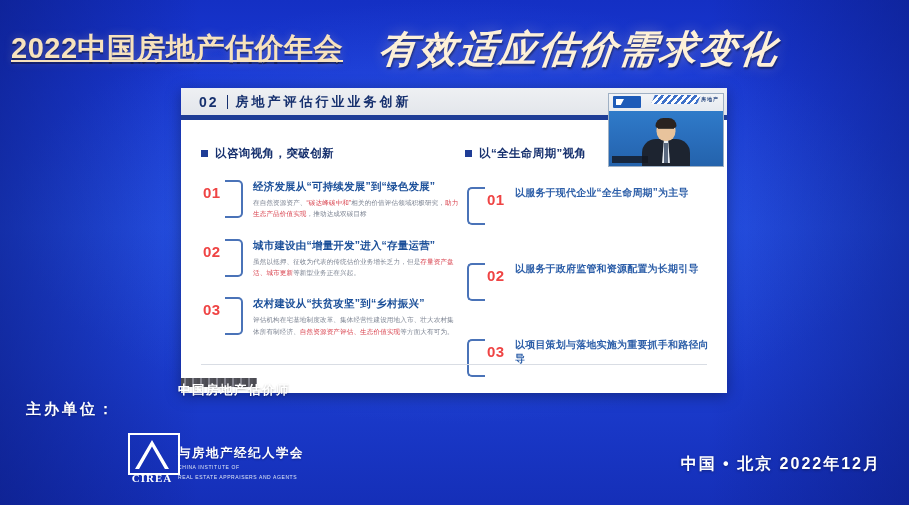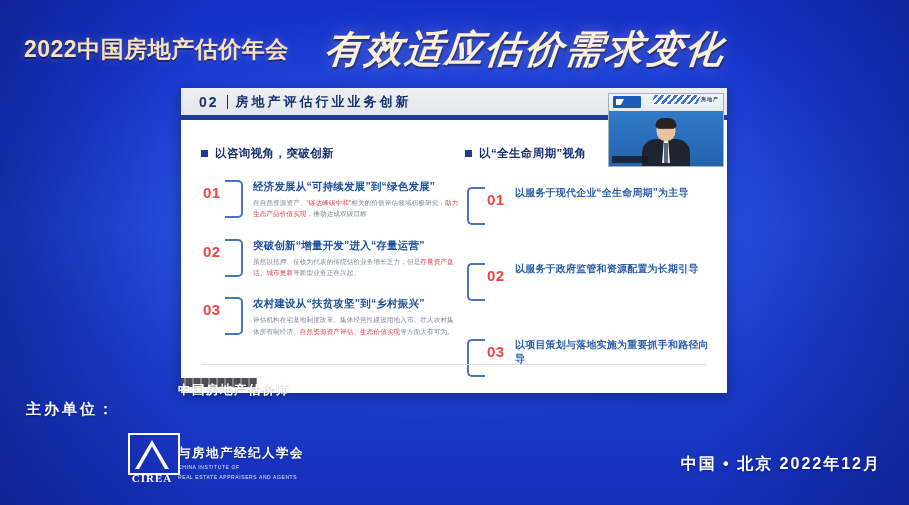--- a/index.html
+++ b/index.html
@@ -21,26 +21,27 @@
       linear-gradient(90deg, rgba(10,25,120,.55) 0%, rgba(10,25,120,0) 22%, rgba(10,25,120,0) 78%, rgba(10,25,120,.5) 100%);
     pointer-events:none;
   }
 
   
   .header{
     position:absolute;left:0;top:18px;width:909px;height:62px;
     display:flex;align-items:center;z-index:5;
   }
   .hdr-main{
-    margin-left:24px;
-    font-size:23px;font-weight:bold;letter-spacing:.5px;
+    margin-left:11px;
+    font-size:29px;font-weight:bold;letter-spacing:.5px;
     color:#f7e2bd;
     text-shadow:0 2px 0 rgba(0,0,0,.35), 0 0 10px rgba(255,220,160,.25);
     white-space:nowrap;
     font-family:"Liberation Sans","DejaVu Sans",sans-serif;
+    text-decoration:underline;
   }
   .hdr-sub{
     margin-left:36px;
     font-size:38px;font-weight:bold;font-style:italic;
     color:#fdf0d8;letter-spacing:2px;white-space:nowrap;
     text-shadow:1px 2px 2px rgba(0,0,0,.4), 0 0 14px rgba(255,225,170,.3);
     font-family:"Liberation Serif","DejaVu Serif",serif;
     transform:skewX(-6deg);
   }
 
@@ -253,21 +254,21 @@
             <div class="item-title">经济发展从“可持续发展”到“绿色发展”</div>
             <div class="item-desc"><span>在自然资源资产、</span><span class="hl">“碳达峰碳中和”</span><span>相关的价值评估领域积极研究，</span><span class="hl">助力生态产品价值实现</span><span>，推动达成双碳目标</span></div>
           </div>
         </div>
 
         <div class="item item-l">
           <div class="bracket br-right">
             <span class="num">02</span>
           </div>
           <div class="item-txt">
-            <div class="item-title">突破创新“增量开发”进入“存量运营”</div>
+            <div class="item-title">城市建设由“增量开发”进入“存量运营”</div>
             <div class="item-desc"><span>虽然以抵押、征收为代表的传统估价业务增长乏力，但是</span><span class="hl">存量资产盘活、城市更新</span><span>等新型业务正在兴起。</span></div>
           </div>
         </div>
 
         <div class="item item-l">
           <div class="bracket br-right">
             <span class="num">03</span>
           </div>
           <div class="item-txt">
             <div class="item-title">农村建设从“扶贫攻坚”到“乡村振兴”</div>

